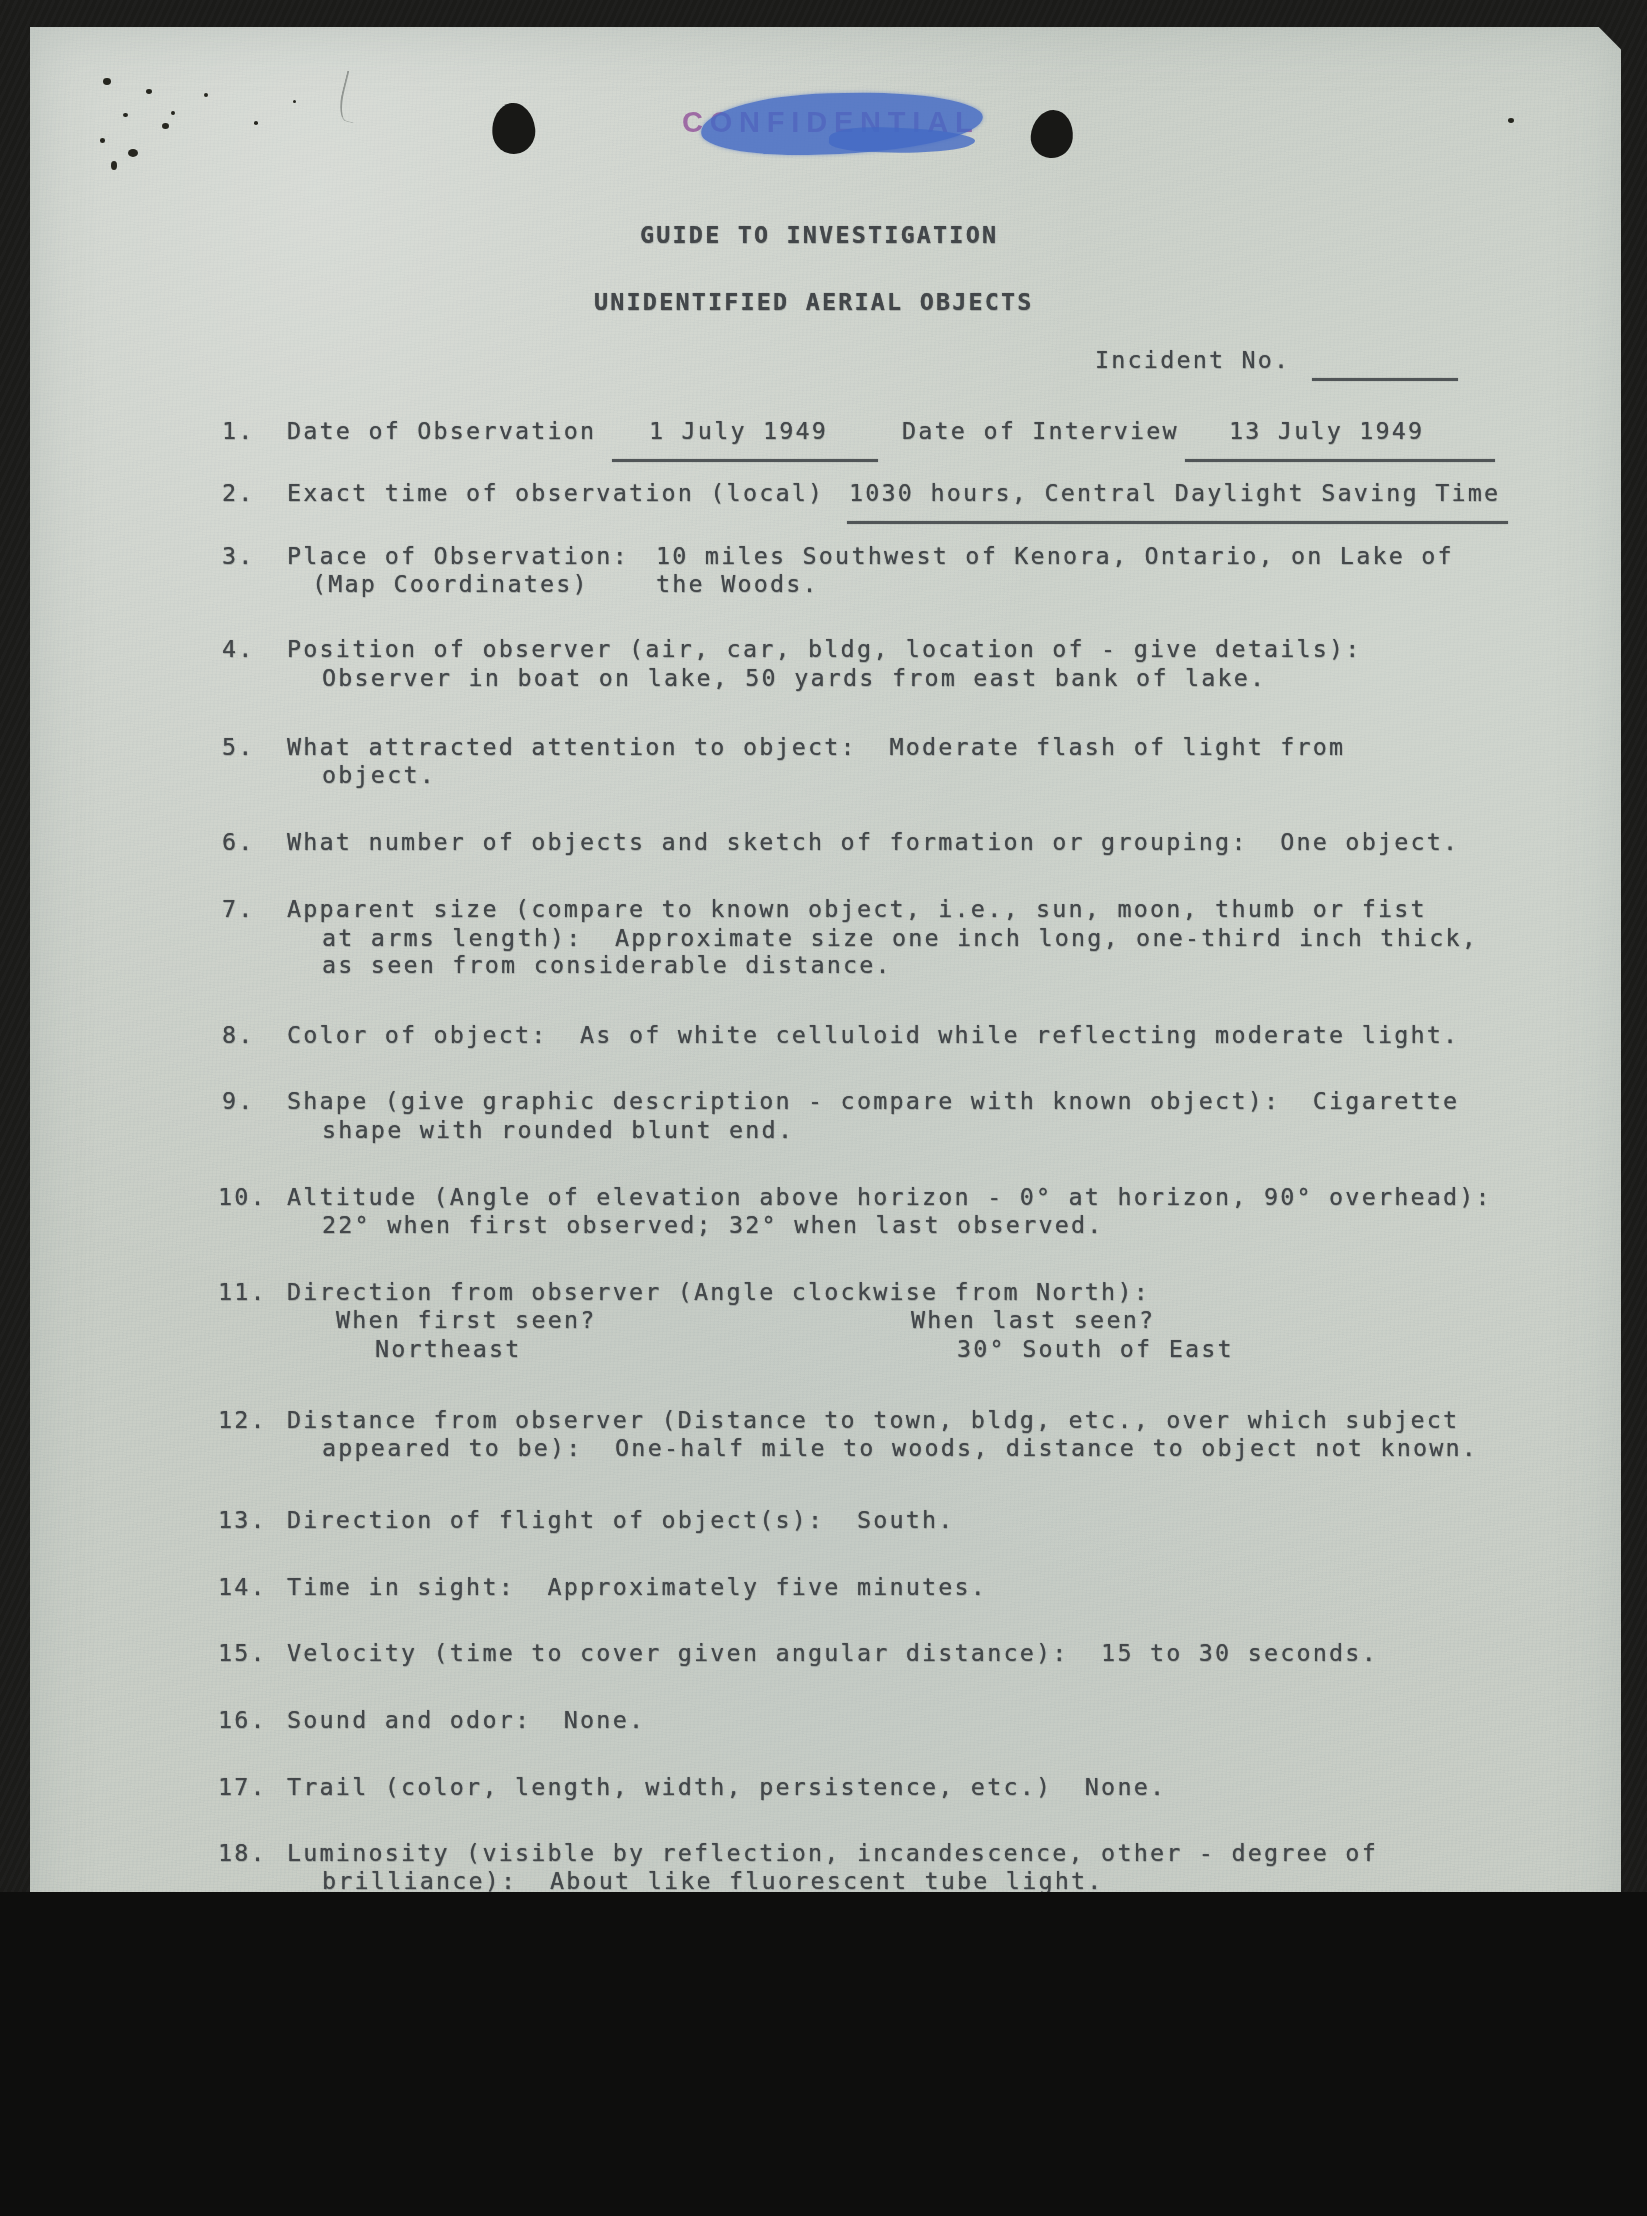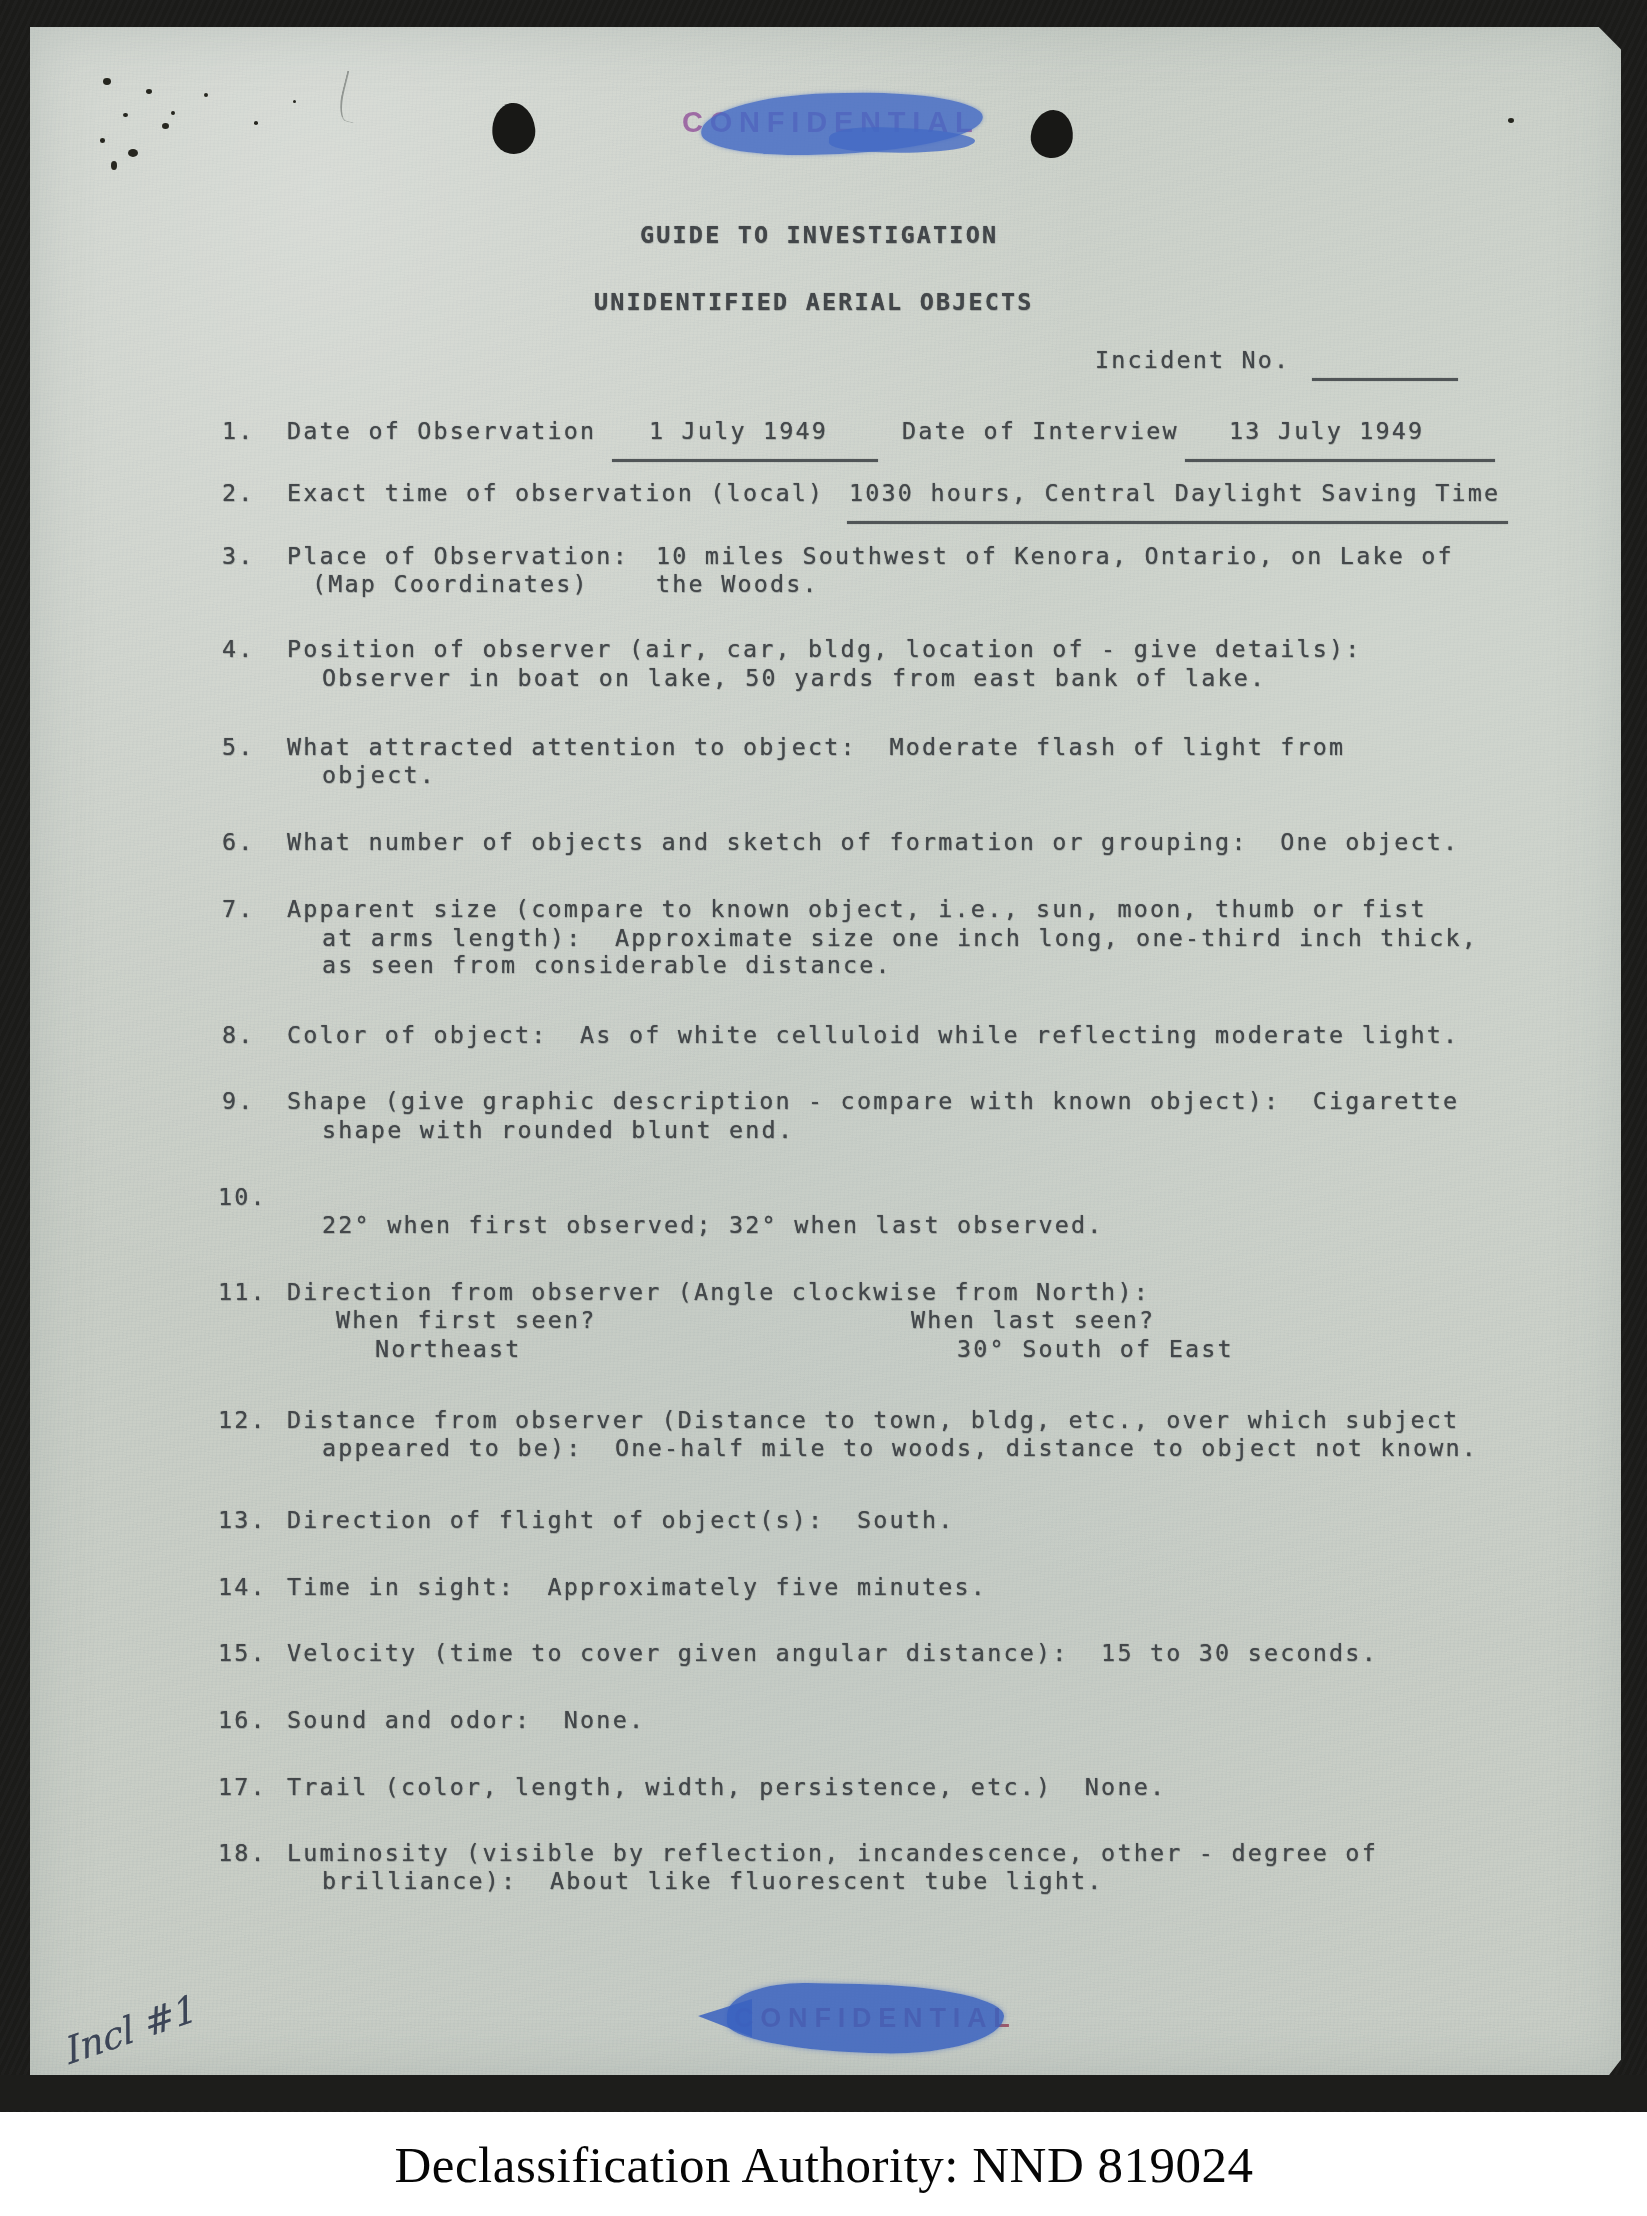--- a/index.html
+++ b/index.html
@@ -1,18 +1,18 @@
 <!DOCTYPE html>
 <html style="font-size:7.8px"><head>
 <meta charset="utf-8">
 <style>
   html,body{margin:0;padding:0;background:#0e0e0d;}
   .scan{
     position:relative;
-    width:1648px;height:2216px;
+    width:1648px;height:1892px;
     background:
       repeating-linear-gradient(115deg, rgba(255,255,255,0.02) 0 2.9px, transparent 2.9px 6.8px),
       #1b1b19;
     overflow:hidden;
     font-family:"DejaVu Sans Mono", monospace;
   }
   .paper{
     position:absolute;left:30px;top:27px;width:1591px;height:2049px;
     background-color:#c9cec6;
     background-image:
@@ -136,20 +136,21 @@
   <div class="tw" style="left:322px;top:952px;">as seen from considerable distance.</div>
 
   <div class="tw" style="left:222px;top:1022px;">8.</div>
   <div class="tw" style="left:287px;top:1022px;">Color of object:  As of white celluloid while reflecting moderate light.</div>
 
   <div class="tw" style="left:222px;top:1088px;">9.</div>
   <div class="tw" style="left:287px;top:1088px;">Shape (give graphic description - compare with known object):  Cigarette</div>
   <div class="tw" style="left:322px;top:1117px;">shape with rounded blunt end.</div>
 
   <div class="tw" style="left:218px;top:1184px;">10.</div>
+  <div class="tw" style="left:287px;top:1184px;">Altitude (Angle of elevation above horizon - 0° at horizon, 90° overhead):</div>
   <div class="tw" style="left:322px;top:1212px;">22° when first observed; 32° when last observed.</div>
 
   <div class="tw" style="left:218px;top:1279px;">11.</div>
   <div class="tw" style="left:287px;top:1279px;">Direction from observer (Angle clockwise from North):</div>
   <div class="tw" style="left:336px;top:1307px;">When first seen?</div>
   <div class="tw" style="left:911px;top:1307px;">When last seen?</div>
   <div class="tw" style="left:375px;top:1336px;text-align:right;">Northeast</div>
   <div class="tw" style="left:957px;top:1336px;">30° South of East</div>
 
   <div class="tw" style="left:218px;top:1407px;">12.</div>

